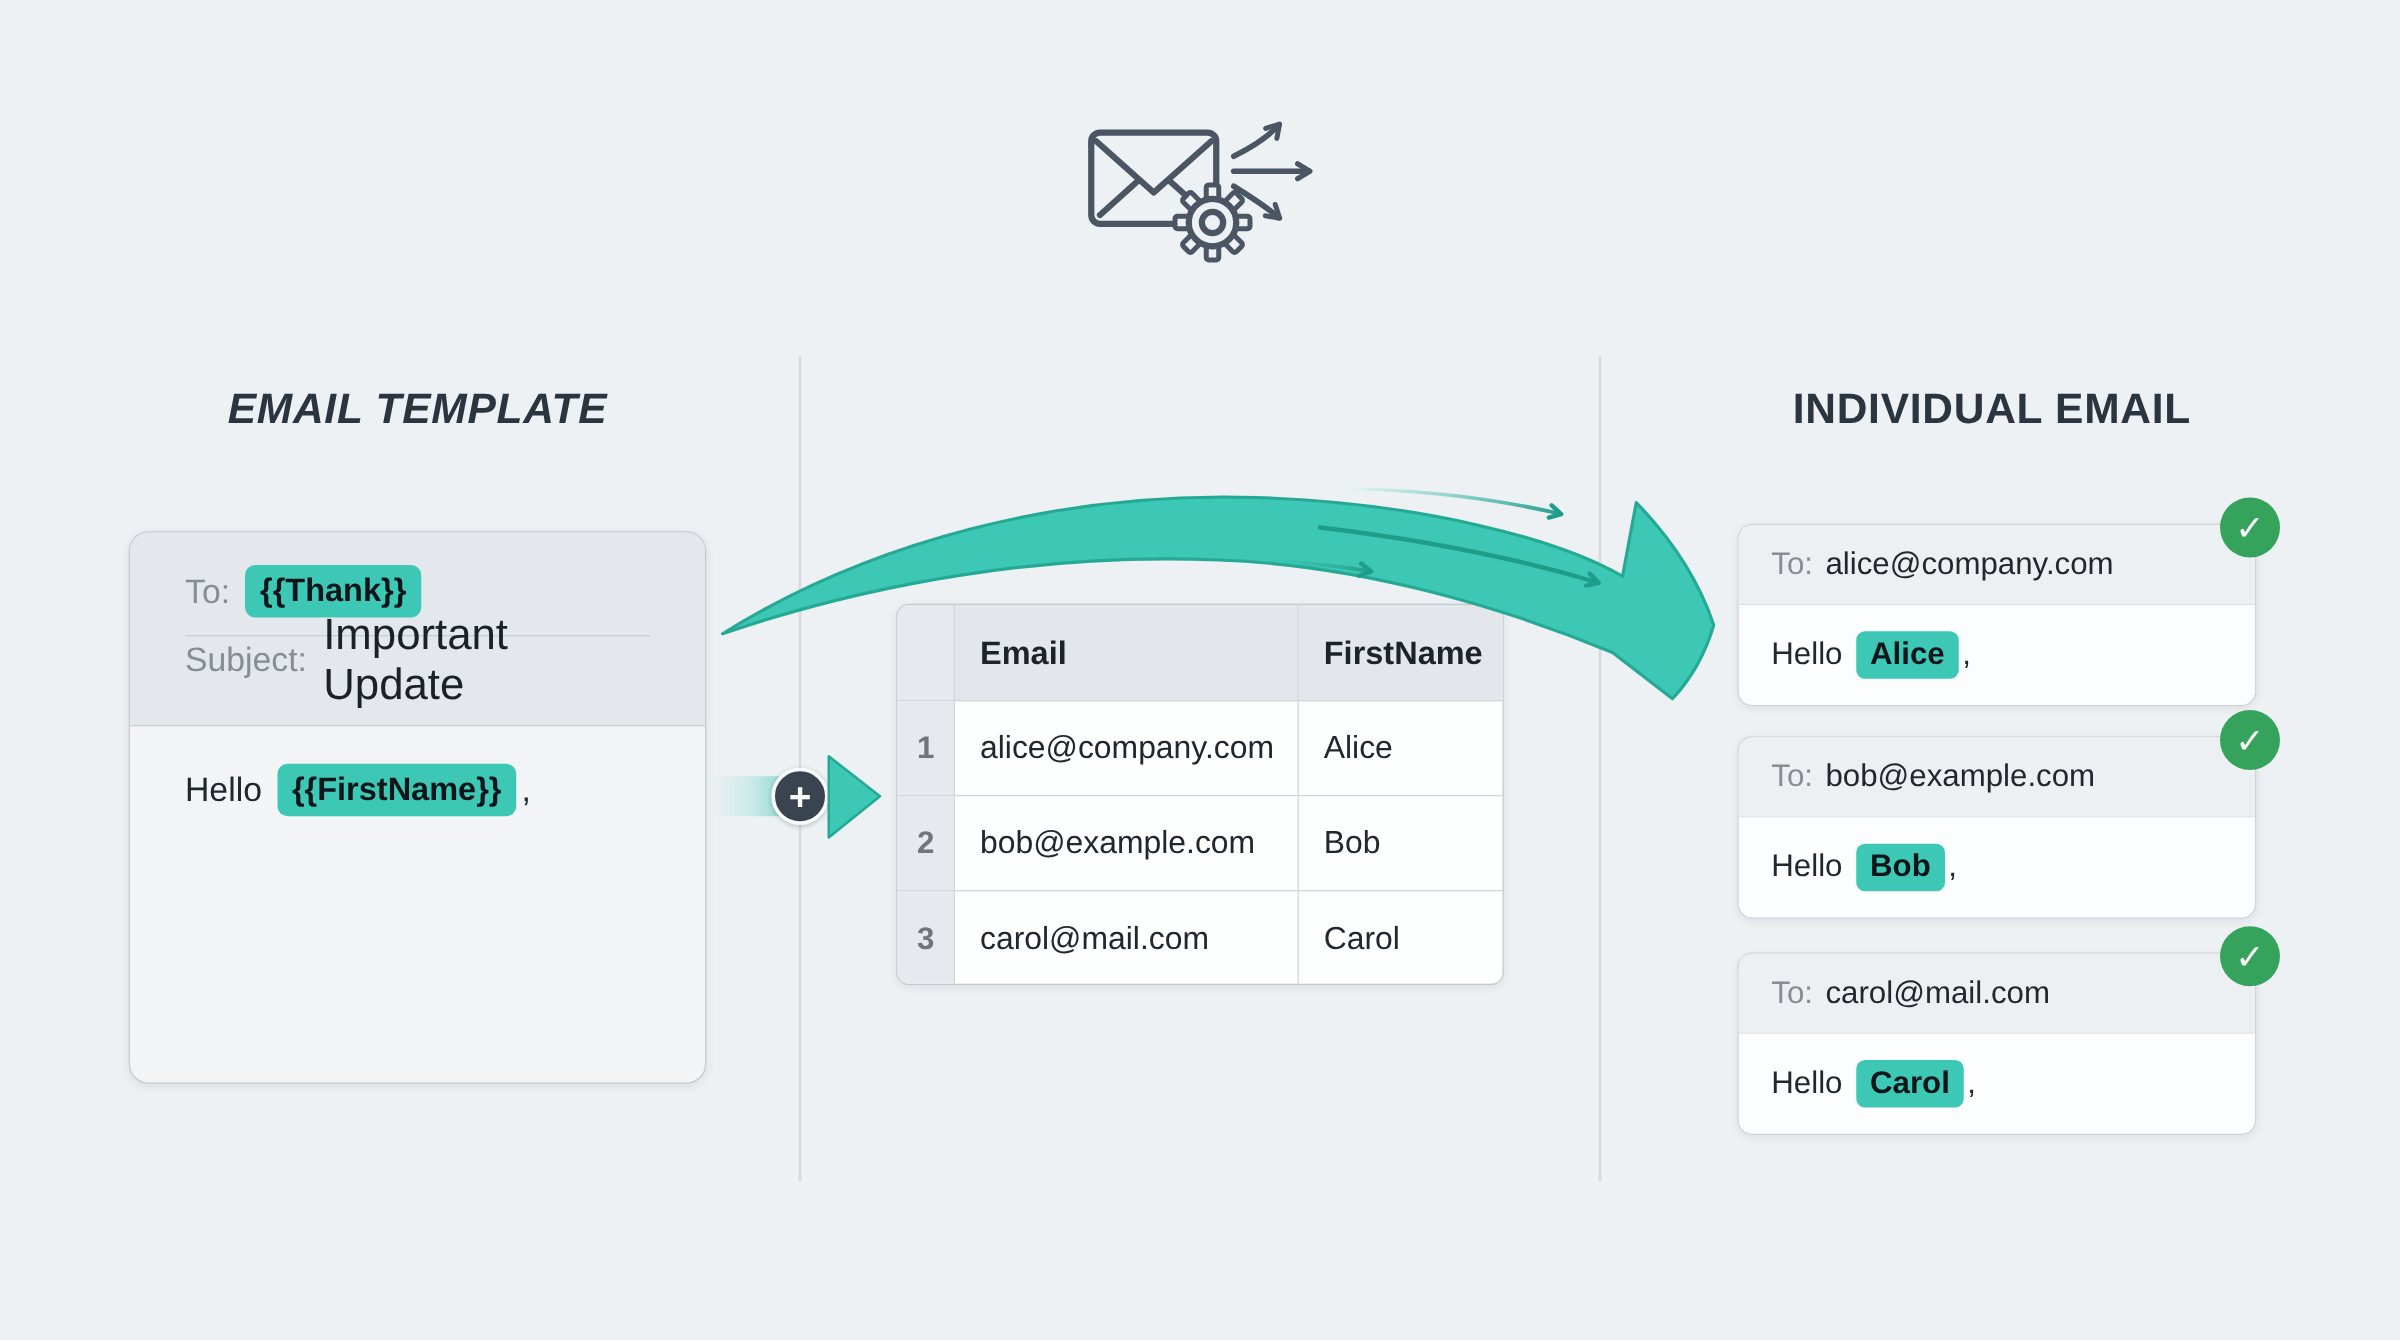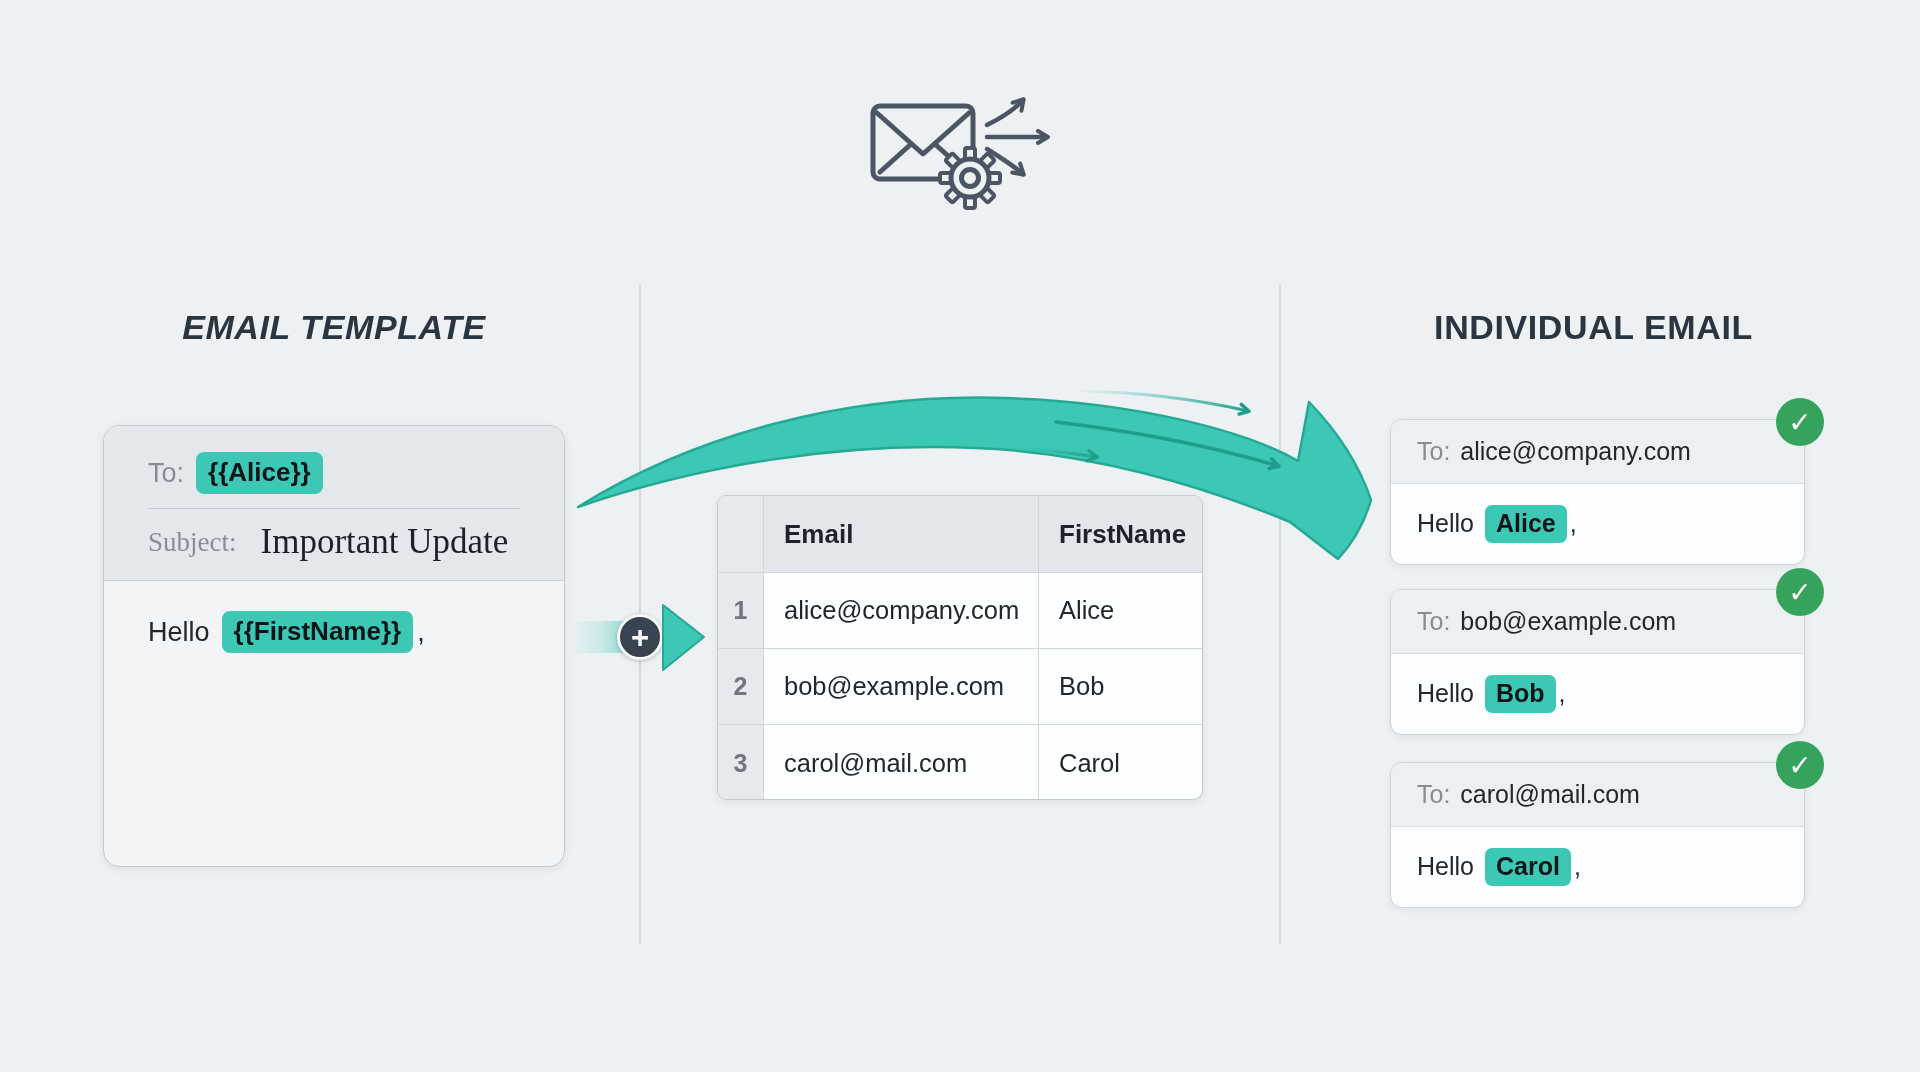--- a/index.html
+++ b/index.html
@@ -20,41 +20,41 @@
   .tcard { position:absolute; left:103px; top:425px; width:462px; height:442px;
            background:#f2f4f6; border:1.5px solid #c4cad1; border-radius:16px;
            box-shadow:0 2px 8px rgba(25,35,45,.08); overflow:hidden; }
   .tcard-head { height:155px; background:#e4e8ec; border-bottom:1.5px solid #c9cfd5; padding:24px 44px 0; }
   .trow { display:flex; align-items:center; }
   .to-row { height:46px; gap:12px; }
   .lbl { font-size:27px; color:var(--muted_text,#868d95); }
   .chip { background:var(--accent_teal,#3cc8b4); color:#10151a; font-weight:bold;
           font-size:26px; padding:5px 12px 6px; border-radius:8px; white-space:nowrap; }
   .hrule { border-top:1.5px solid #c6ccd3; margin-top:12px; }
-  .subj-row { margin-top:14px; height:38px; gap:24px;font-family:Liberation Serif, serif; }
+  .subj-row { height:38px; gap:13px; }
   .subj-val { font-size:35px; color:#1b2129; }
   .tcard-body { padding:30px 44px 0; }
   .greet { display:flex; align-items:center; font-size:27px; color:#21272e; }
   .greet .chip { margin-left:12px; }
   .greet .comma { margin-left:4px; }
   .tpara { margin-top:30px; font-size:26px; line-height:1.6; color:#262c34; letter-spacing:.1px; }
 
   
   .merge-band { position:absolute; left:569px; top:621px; width:88px; height:32px;
     background:linear-gradient(90deg, rgba(130,140,150,0) 0%, rgba(60,200,180,.18) 35%, rgba(60,200,180,.85) 100%); }
   .plus-circle { position:absolute; left:617px; top:614px; width:46px; height:46px; border-radius:50%;
     background:var(--plus_circle,#3a4450); border:3px solid #f7f9fa;
     display:flex; align-items:center; justify-content:center;
     color:#fff; font-size:31px; font-weight:bold; line-height:1; box-shadow:0 1px 4px rgba(25,35,45,.25); }
 
   
   .rtable { position:absolute; left:717px; top:483px; width:486px; height:305px;
             display:grid; grid-template-columns:46px 275px 165px; grid-template-rows:77px 76px 76px 76px;
             background:#fdfefe; border:1.5px solid #c2c9cf; border-radius:10px; overflow:hidden;
-            box-shadow:0 2px 8px rgba(25,35,45,.08);margin-top:12px; }
+            box-shadow:0 2px 8px rgba(25,35,45,.08); }
   .cell { border-right:1.5px solid #cfd5db; border-bottom:1.5px solid #cfd5db;
           display:flex; align-items:center; }
   .cell.lastcol { border-right:none; }
   .cell.lastrow { border-bottom:none; }
   .cell.hd { background:#e3e7eb; font-weight:bold; font-size:26px; color:#1d232a; padding-left:20px; }
   .cell.num { background:#e6e9ed; justify-content:center; font-weight:bold; font-size:25px; color:#6f7680; }
   .cell.val { font-size:25.5px; color:#21272e; padding-left:20px; }
 
   
   .mailcard { position:absolute; left:1390px; width:415px; height:146px;
@@ -115,21 +115,21 @@
   <div id="h-template" class="col-heading">EMAIL TEMPLATE</div>
   <div id="h-output" class="col-heading">INDIVIDUAL EMAIL</div>
 
   <div class="vdiv" style="left:639px"></div>
   <div class="vdiv" style="left:1279px"></div>
 
   <div class="tcard">
     <div class="tcard-head">
       <div class="trow to-row">
         <span class="lbl">To:</span>
-        <span class="chip">{{Alice}}</span>
+        <span class="chip">{{Thank}}</span>
       </div>
       <div class="hrule"></div>
       <div class="trow subj-row">
         <span class="lbl">Subject:</span>
         <span class="subj-val">Important Update</span>
       </div>
     </div>
     <div class="tcard-body">
       <div class="greet">
         <span>Hello</span>

